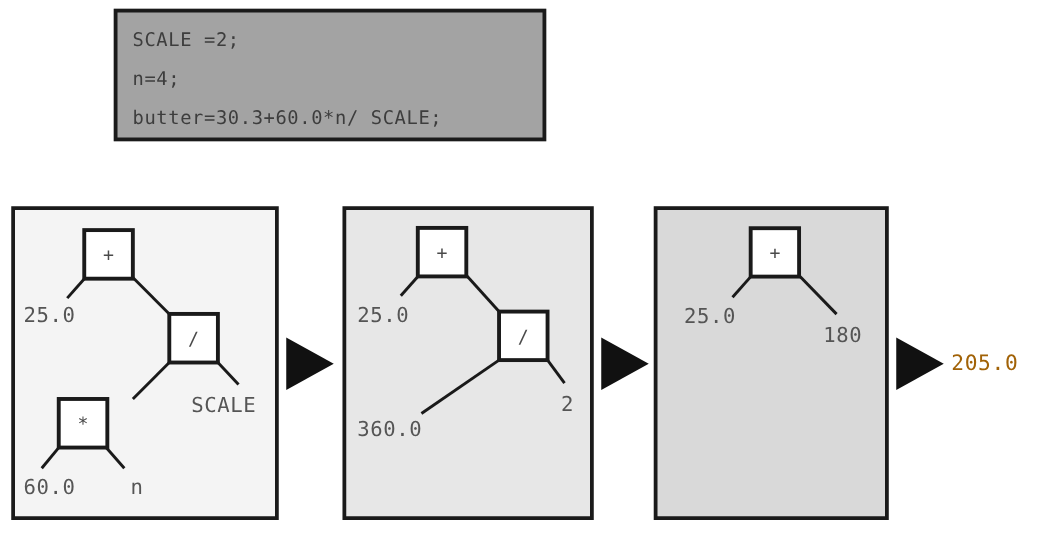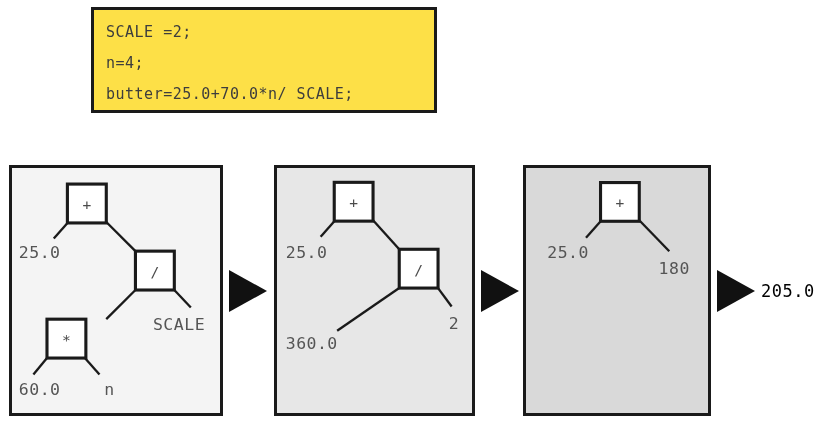--- a/index.html
+++ b/index.html
@@ -16,21 +16,21 @@
     overflow: hidden;
   }
 
   
   #code-box {
     position: absolute;
     left: 91px;
     top: 7px;
     width: 346px;
     height: 106px;
-    background: #fde047;
+    background: #a3a3a3;
     border: 3px solid #1a1a1a;
     box-sizing: border-box;
   }
   .code-line {
     position: absolute;
     left: 12px;
     font-family: "DejaVu Sans Mono", "Liberation Mono", monospace;
     font-size: 15px;
     letter-spacing: 0.5px;
     color: #3d3d3d;
@@ -106,33 +106,33 @@
   }
 
   
   #final-result {
     position: absolute;
     left: 761px;
     top: 281px;
     font-family: "DejaVu Sans Mono", "Liberation Mono", monospace;
     font-size: 17px;
     letter-spacing: 0.5px;
-    color: #000000;
+    color: #a16207;
     white-space: pre;
   }
 </style>
 </head>
 <body>
 
 <div id="root">
 
   <div id="code-box">
     <div class="code-line" id="code-line-0">SCALE =2;</div>
     <div class="code-line" id="code-line-1">n=4;</div>
-    <div class="code-line" id="code-line-2">butter=25.0+70.0*n/ SCALE;</div>
+    <div class="code-line" id="code-line-2">butter=30.3+60.0*n/ SCALE;</div>
   </div>
 
   <div class="panel" id="panel-0">
     <svg class="panel-svg" viewBox="0 0 214 251">
 
       <line class="edge" x1="58" y1="55" x2="43" y2="72"></line>
       <line class="edge" x1="97" y1="55" x2="127" y2="85"></line>
       <line class="edge" x1="127" y1="125" x2="97" y2="155"></line>
       <line class="edge" x1="167" y1="125" x2="184" y2="143"></line>
       <line class="edge" x1="36" y1="195" x2="22" y2="212"></line>

